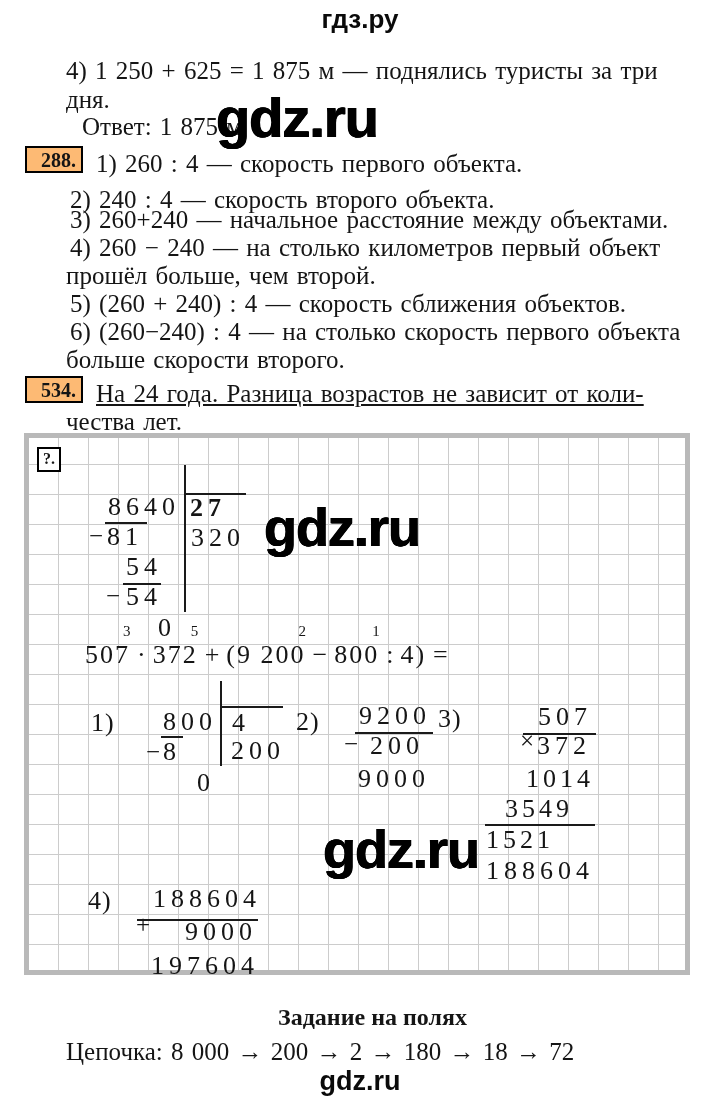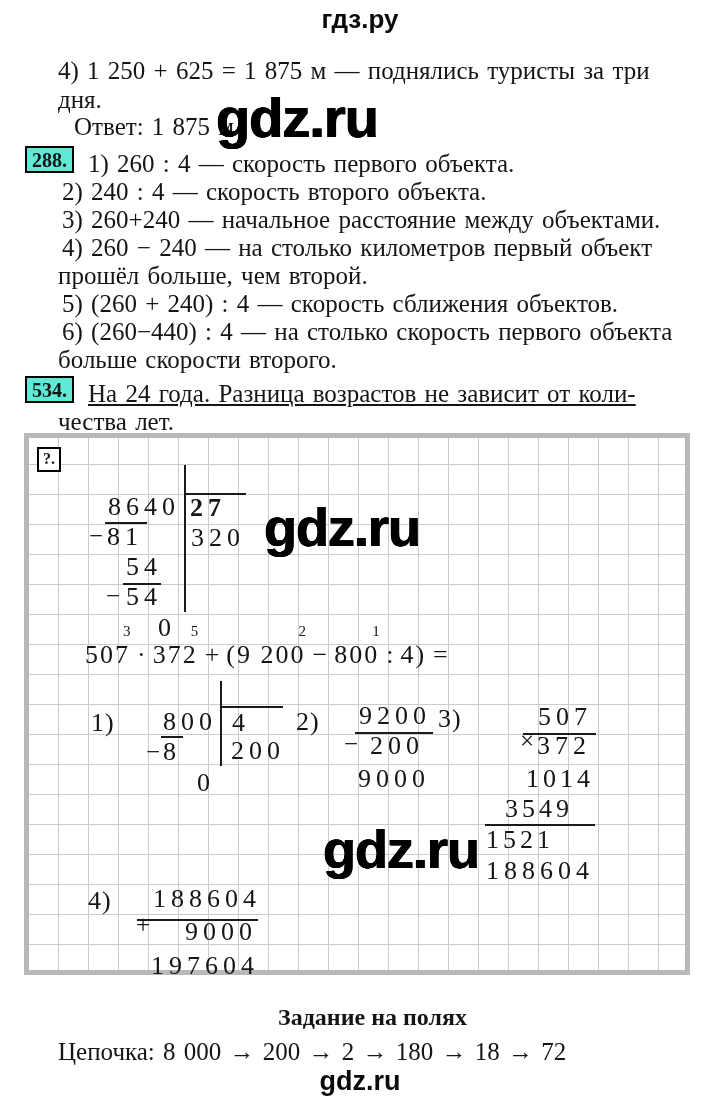--- a/index.html
+++ b/index.html
@@ -8,25 +8,25 @@
     background:#ffffff; color:#151515;
     font-family:"Liberation Serif", serif;
   }
   .logo {
     position:absolute; left:0; right:0; text-align:center;
     font-family:"Liberation Sans", sans-serif; font-weight:bold;
     color:#0a0a0a; line-height:1;
   }
   .bodyline {
     position:absolute; font-size:25px; line-height:1.08;
-    white-space:nowrap; word-spacing:2px;
+    white-space:nowrap; word-spacing:2px;margin-left:8px;
   }
   .numbox {
-    position:absolute; border:2px solid #000; background:#5eead4;
-    font-weight:bold; font-size:20px; line-height:1; padding:2px 5px 1px 5px;
+    position:absolute; border:2px solid #000; background:#fdba74;
+    font-weight:bold; font-size:20px; line-height:1; padding:2px 5px 1px 14px;
   }
   .wm {
     position:absolute; font-family:"Liberation Sans", sans-serif;
     font-weight:bold; color:#000; line-height:1; letter-spacing:-1px;
     text-shadow:0.6px 0 #000, -0.6px 0 #000, 0 0.4px #000;
     z-index:5;
   }
   .grid-box {
     position:absolute; left:24px; top:433px; width:656px; height:532px;
     border:5px solid #b9b9b9; background-color:#fff;
@@ -64,26 +64,26 @@
 <div class="logo" style="top:6px; font-size:26px;">гдз.ру</div>
 
 <div class="bodyline" style="left:58px; top:57px;">4) 1 250 + 625 = 1 875 м — поднялись туристы за три</div>
 <div class="bodyline" style="left:58px; top:86px;">дня.</div>
 <div class="bodyline" style="left:74px; top:113px;">Ответ: 1 875 м</div>
 
 <div class="wm" style="left:216px; top:90px; font-size:56px;">gdz.ru</div>
 
 <div class="numbox" style="left:25px; top:146px;">288.</div>
 <div class="bodyline" style="left:88px; top:150px;">1) 260 : 4 — скорость первого объекта.</div>
-<div class="bodyline" style="left:62px; top:178px;">2) 240 : 4 — скорость второго объекта.</div>
+<div class="bodyline" style="left:62px; top:186px;">2) 240 : 4 — скорость второго объекта.</div>
 <div class="bodyline" style="left:62px; top:206px;">3) 260+240 — начальное расстояние между объектами.</div>
 <div class="bodyline" style="left:62px; top:234px;">4) 260 − 240 — на столько километров первый объект</div>
 <div class="bodyline" style="left:58px; top:262px;">прошёл больше, чем второй.</div>
 <div class="bodyline" style="left:62px; top:290px;">5) (260 + 240) : 4 — скорость сближения объектов.</div>
-<div class="bodyline" style="left:62px; top:318px;">6) (260−440) : 4 — на столько скорость первого объекта</div>
+<div class="bodyline" style="left:62px; top:318px;">6) (260−240) : 4 — на столько скорость первого объекта</div>
 <div class="bodyline" style="left:58px; top:346px;">больше скорости второго.</div>
 
 <div class="numbox" style="left:25px; top:376px;">534.</div>
 <div class="bodyline" style="left:88px; top:380px;text-decoration:underline;">На 24 года. Разница возрастов не зависит от коли-</div>
 <div class="bodyline" style="left:58px; top:408px;">чества лет.</div>
 
 <div class="grid-box"></div>
 
 <div class="sheet">
 

